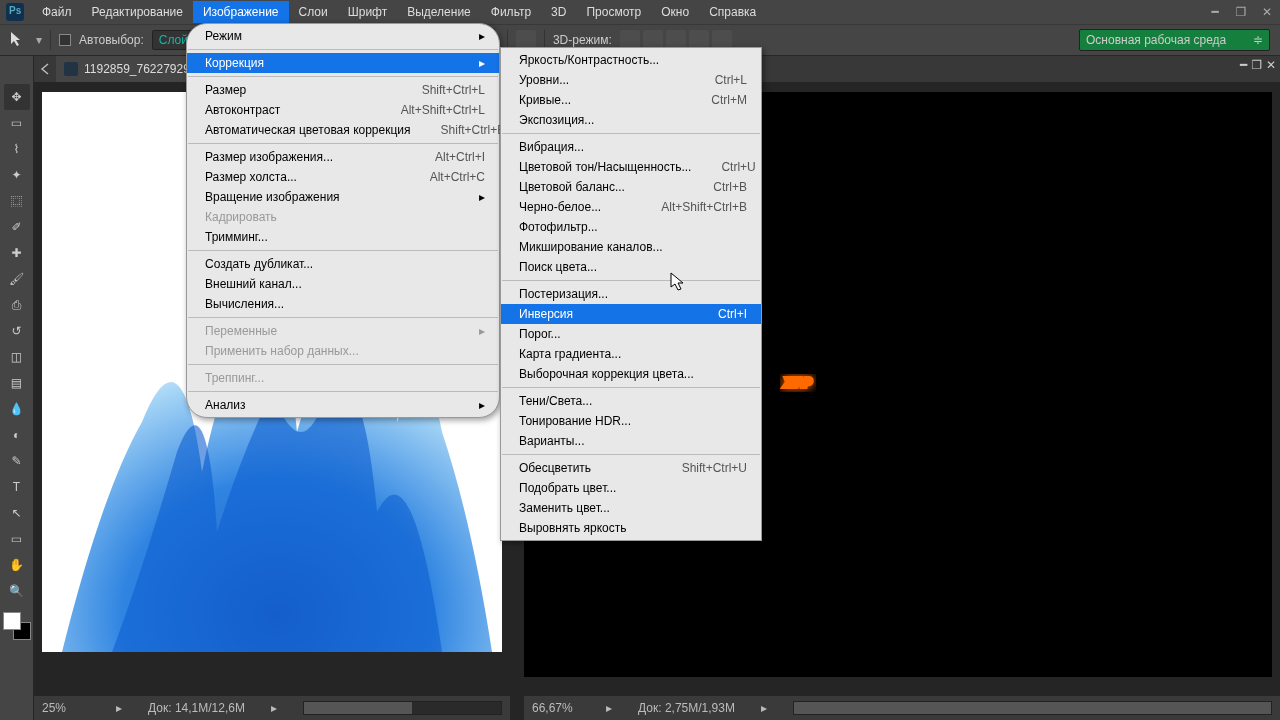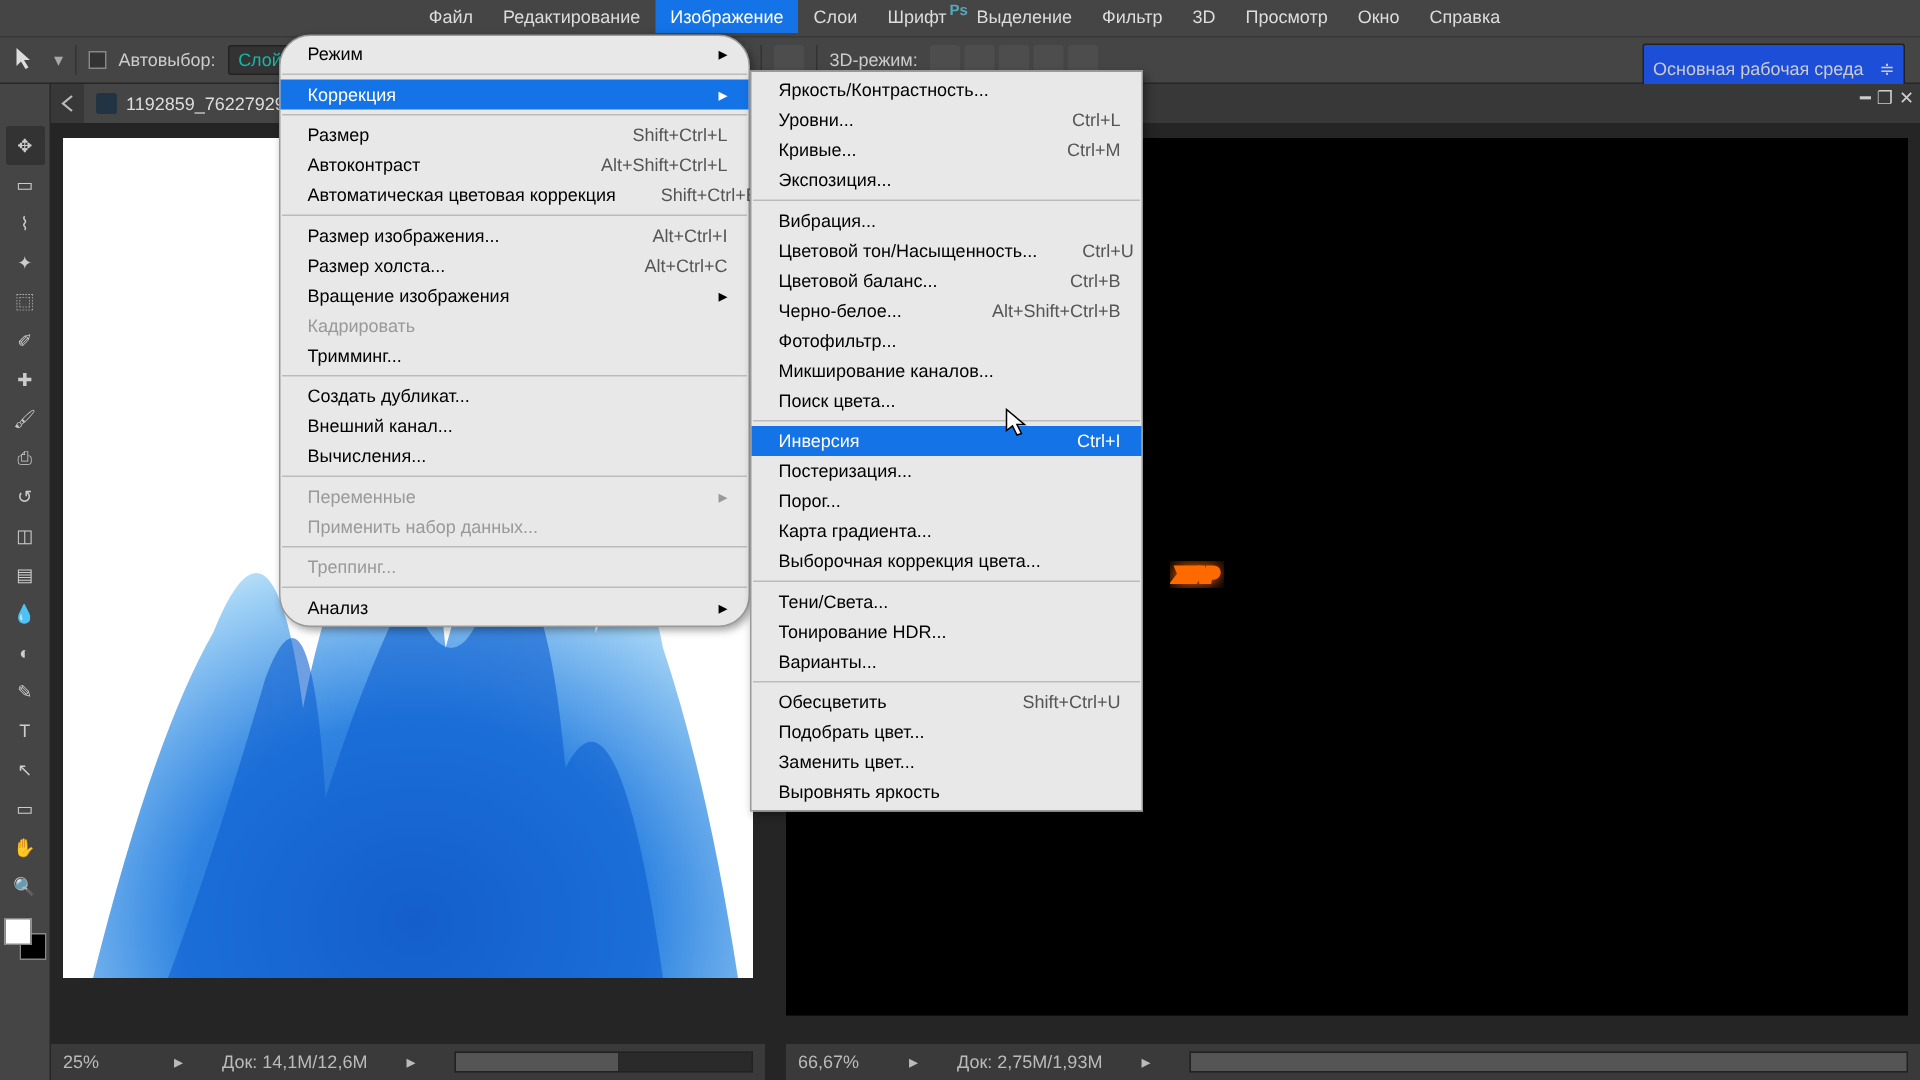--- a/index.html
+++ b/index.html
@@ -1,35 +1,35 @@
 <!DOCTYPE html>
 <html><head>
 <meta charset="utf-8">
 <style>
 * { margin:0; padding:0; box-sizing:border-box; font-family:"Segoe UI",Tahoma,sans-serif; font-size:12px; user-select:none; }
 body { width:1280px; height:720px; background:#2a2a2a; color:#ccc; overflow:hidden; position:relative; }
 
 
-.menubar { height:24px; background:#454545; display:flex; align-items:center; padding-left:6px;flex-direction:column; }
+.menubar { height:24px; background:#454545; display:flex; align-items:center; padding-left:6px; }
 .menubar .logo { width:18px; height:18px; background:#103050; border-radius:3px; margin-right:8px; position:relative; }
 .menubar .logo::after { content:"Ps"; color:#5ab; font-size:10px; font-weight:600; position:absolute; left:3px; top:2px; }
 .menubar .mitem { padding:4px 10px; color:#ddd; cursor:default; }
 .menubar .mitem.active { background:#1473e6; color:#fff; }
 .menubar .winbtns { margin-left:auto; display:flex; }
 .menubar .winbtn { width:26px; height:20px; display:flex; align-items:center; justify-content:center; color:#aaa; }
 
 
 .optbar { height:32px; background:#454545; border-top:1px solid #383838; border-bottom:1px solid #272727; display:flex; align-items:center; padding:0 8px; gap:8px; position:relative; }
 .optbar .toolcur { width:20px; height:20px; }
 .chk { width:12px; height:12px; border:1px solid #888; background:#333; display:inline-block; }
 .optlabel { color:#ccc; }
 .optsel { background:#333; border:1px solid #222; padding:2px 6px; color:#14b8a6; border-radius:2px; }
 .sep { width:1px; height:20px; background:#333; }
 .iconbtn { width:20px; height:20px; background:#555; border-radius:2px; opacity:.5; }
-.wsdrop { position:absolute; right:10px; top:4px; width:175px; height:22px; background:#1d4ed8; border:1px solid #222; border-radius:2px; color:#ccc; display:flex; align-items:center; padding:16px 6px; justify-content:space-between; }
+.wsdrop { position:absolute; right:10px; top:4px; width:191px; height:22px; background:#15803d; border:1px solid #222; border-radius:2px; color:#ccc; display:flex; align-items:center; padding:4px 6px; justify-content:space-between; }
 
 
 .toolcol { position:absolute; left:0; top:56px; width:34px; bottom:0; background:#454545; border-right:1px solid #272727; display:flex; flex-direction:column; align-items:center; padding-top:28px; gap:2px; }
 .toolbtn { width:26px; height:26px; display:flex; align-items:center; justify-content:center; color:#ccc; border-radius:2px; }
 .toolbtn.sel { background:#333; }
 .swatches { margin-top:6px; position:relative; width:28px; height:28px; }
 .swatch-fg { position:absolute; width:18px; height:18px; background:#fff; border:1px solid #888; left:0; top:0; z-index:2; }
 .swatch-bg { position:absolute; width:18px; height:18px; background:#000; border:1px solid #888; right:0; bottom:0; }
 
 
@@ -345,28 +345,28 @@
     <div class="row">
       <span>Фотофильтр...</span>
     </div>
     <div class="row">
       <span>Микширование каналов...</span>
     </div>
     <div class="row">
       <span>Поиск цвета...</span>
     </div>
     <div class="sep"></div>
+    <div class="row">
+      <span>Постеризация...</span>
+    </div>
     <div class="row hl">
       <span>Инверсия</span>
       <span class="sc">Ctrl+I</span>
     </div>
     <div class="row">
-      <span>Постеризация...</span>
-    </div>
-    <div class="row">
       <span>Порог...</span>
     </div>
     <div class="row">
       <span>Карта градиента...</span>
     </div>
     <div class="row">
       <span>Выборочная коррекция цвета...</span>
     </div>
     <div class="sep"></div>
     <div class="row">

